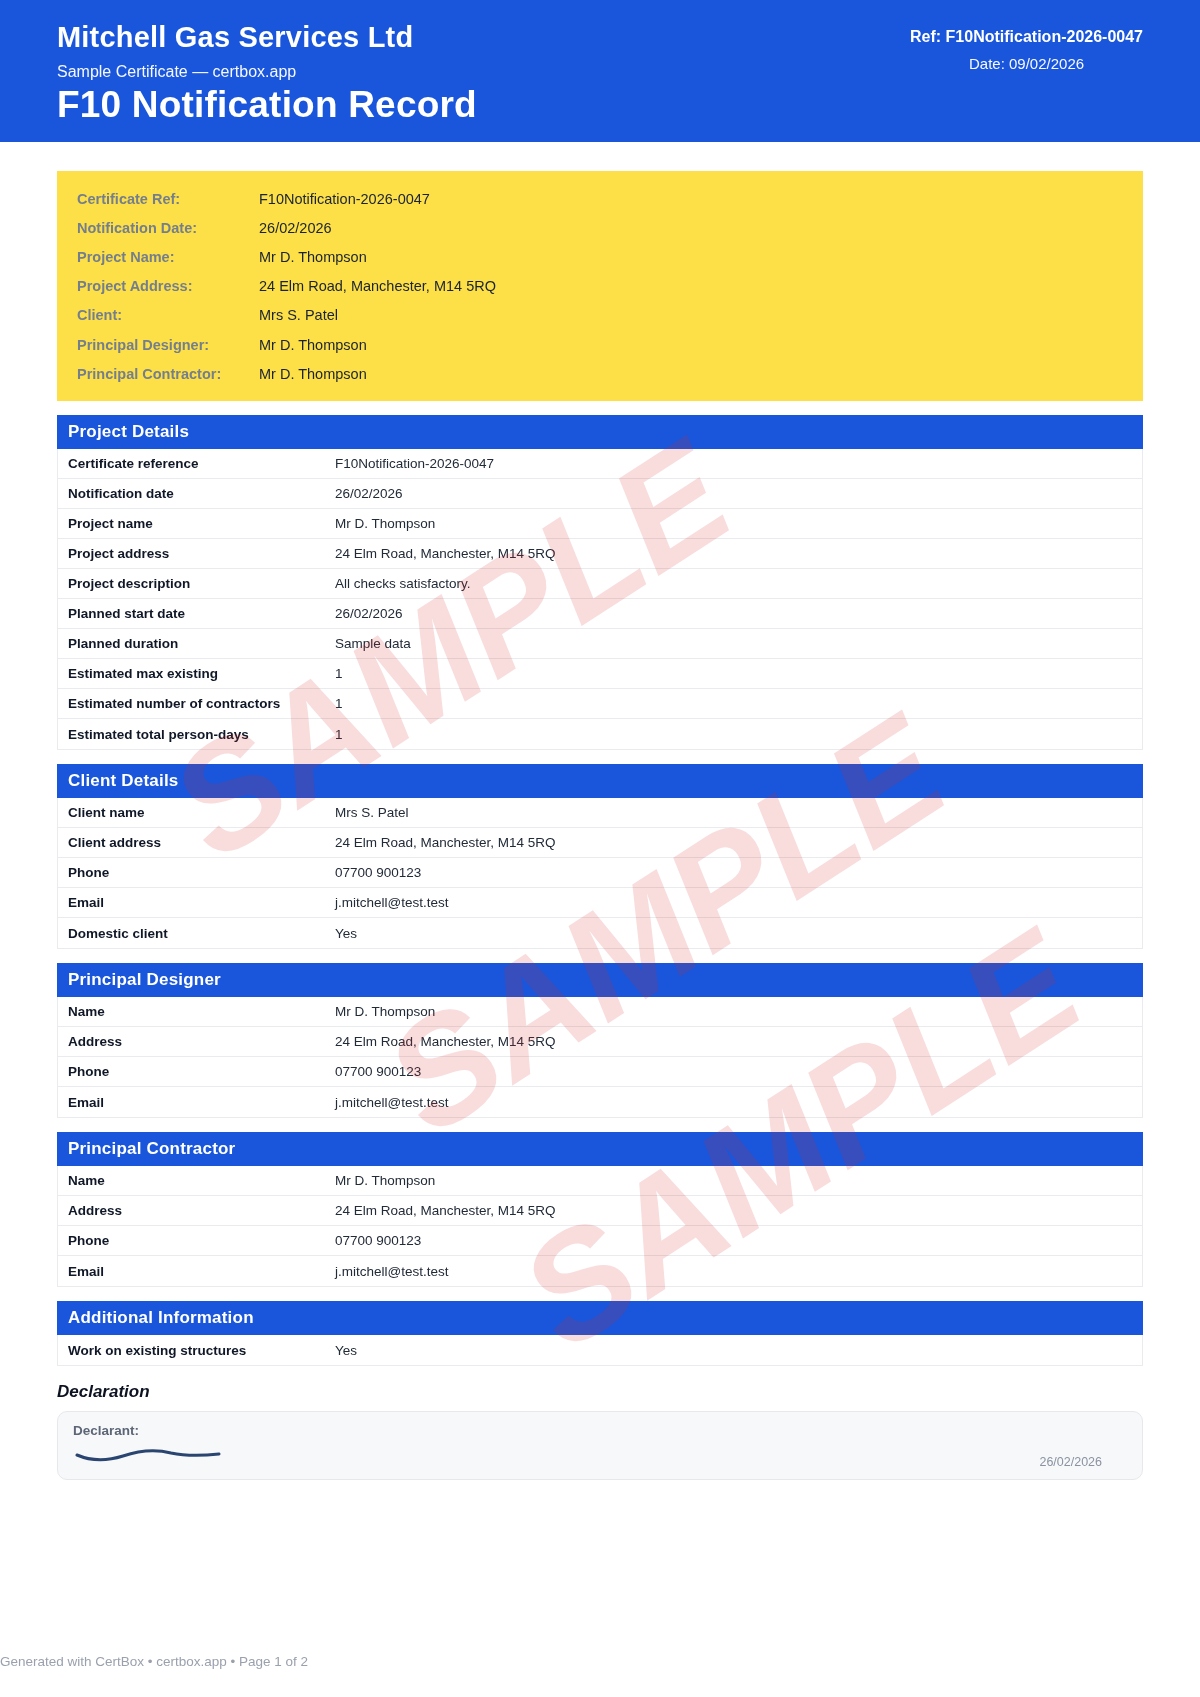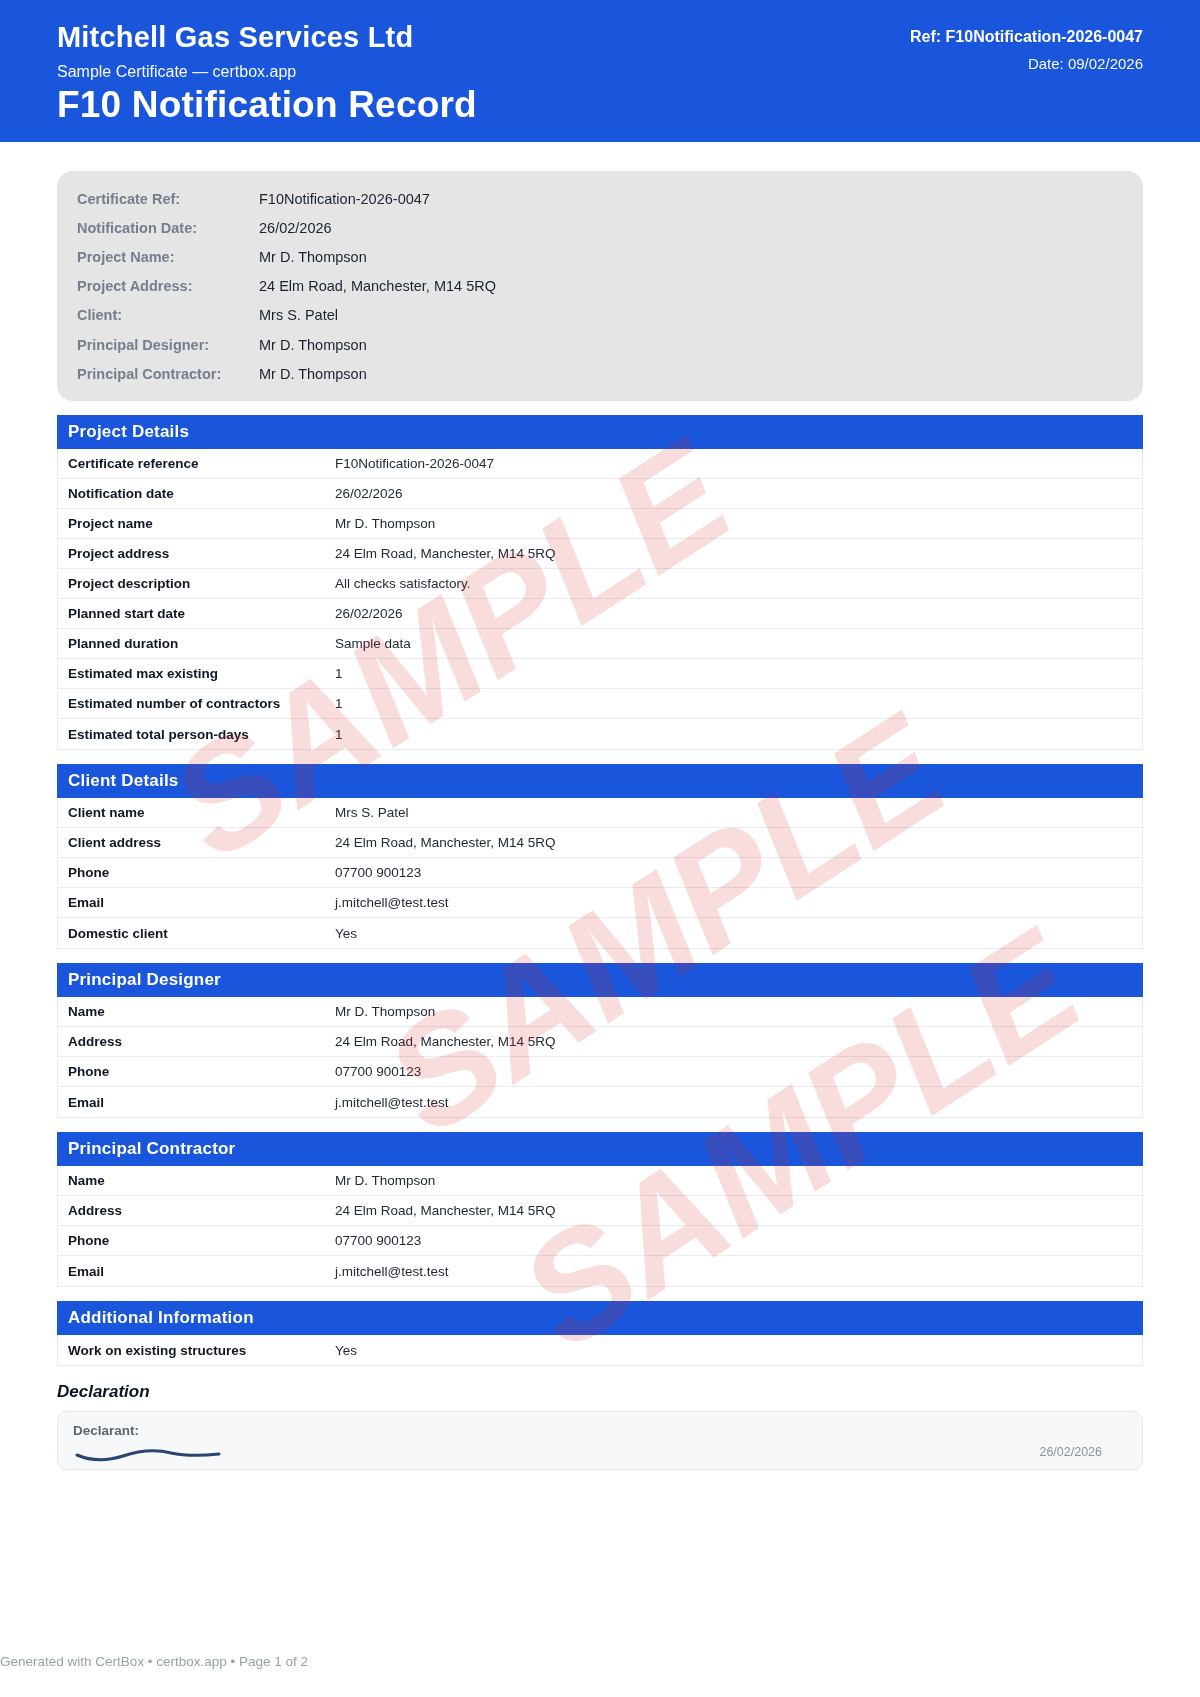--- a/index.html
+++ b/index.html
@@ -11,27 +11,27 @@
   }
 
   
   .banner {
     position:relative; width:100%; height:142px;
     background:#1A56DB; color:#ffffff; padding:21px 57px 0 57px;
   }
   .company   { font-size:29px; font-weight:bold; letter-spacing:0.2px; }
   .subtitle  { font-size:16px; margin-top:9px; color:rgba(255,255,255,0.96); }
   .doc-title { font-size:37px; font-weight:bold; margin-top:3px; letter-spacing:0.2px; }
-  .banner-right { position:absolute; top:28px; right:57px; text-align:right; }
+  .banner-right { position:absolute; top:28px; right:57px; text-align:center; }
   .banner-ref  { font-size:16px; font-weight:bold; }
   .banner-date { font-size:15px; margin-top:9px; color:rgba(255,255,255,0.96); }
 
   
   .summary-box {
-    margin:29px 57px 0 57px; background:#e5e5e5; border-radius:16px;
+    margin:29px 57px 0 57px; background:#fde047; border-radius:0;
     padding:13px 20px 12px 20px; height:230px;
   }
   .srow  { display:flex; align-items:center; height:29.2px; }
   .slabel{ width:182px; flex:none; font-size:14.5px; font-weight:bold; color:#747e8c; }
   .svalue{ font-size:14.5px; color:#1b2330; }
 
   
   .sections { margin:0 57px; }
   .section { margin-top:14px; }
   .section-bar {
@@ -41,21 +41,21 @@
   }
   .section-table { border:1px solid #e9ebee; border-top:none; background:#ffffff; }
   .trow { display:flex; align-items:center; height:30px; padding:0 10px; border-bottom:1px solid #e9ebee;gap:48px; }
   .trow:last-child { border-bottom:none; }
   .tlabel{ width:219px; flex:none; font-size:13.5px; font-weight:bold; color:#101828; }
   .tvalue{ font-size:13.5px; color:#222b38; }
 
   
   .decl-heading { margin:16px 57px 0 57px; font-size:17px; font-weight:bold; color:#0c1220;font-style:italic; }
   .declarant-box {
-    position:relative; margin:9px 57px 0 57px; height:59px;
+    position:relative; margin:9px 57px 0 57px; height:69px;
     background:#f7f8fa; border:1px solid #e6e8ec; border-radius:10px;
     padding:11px 40px 8px 15px;
   }
   .declarant-label { font-size:13.5px; font-weight:bold; color:#5c6676; }
   .signature { margin-top:7px; display:block; }
   .decl-date { position:absolute; right:40px; bottom:10px; font-size:12.5px; color:#8a93a0; }
 
   
   .footer {
     position:absolute; left:0; right:0; top:1654px;

